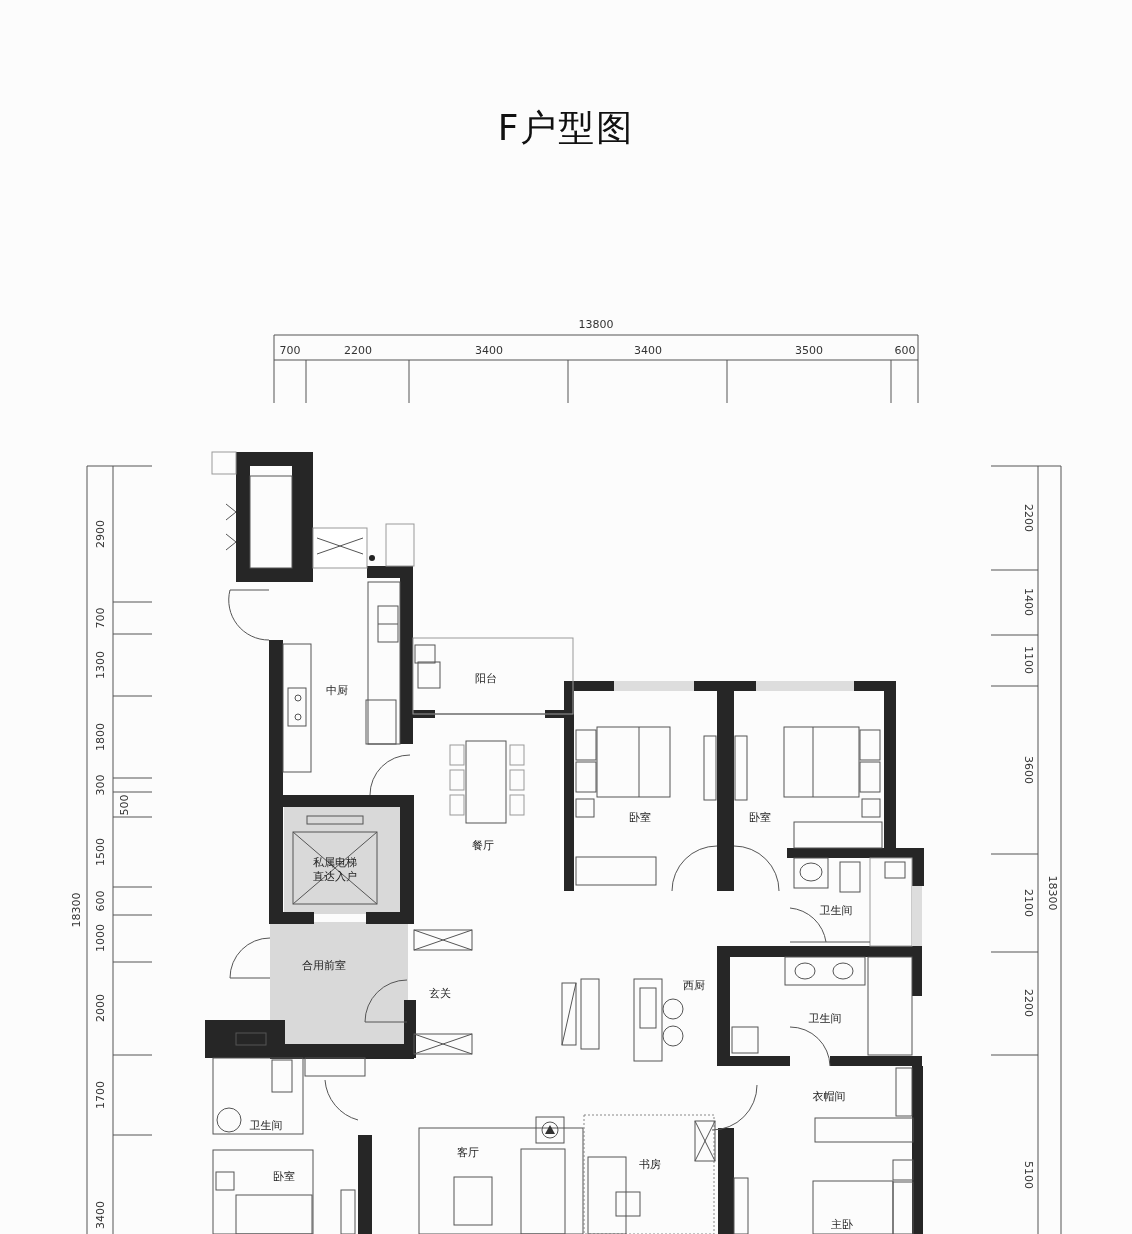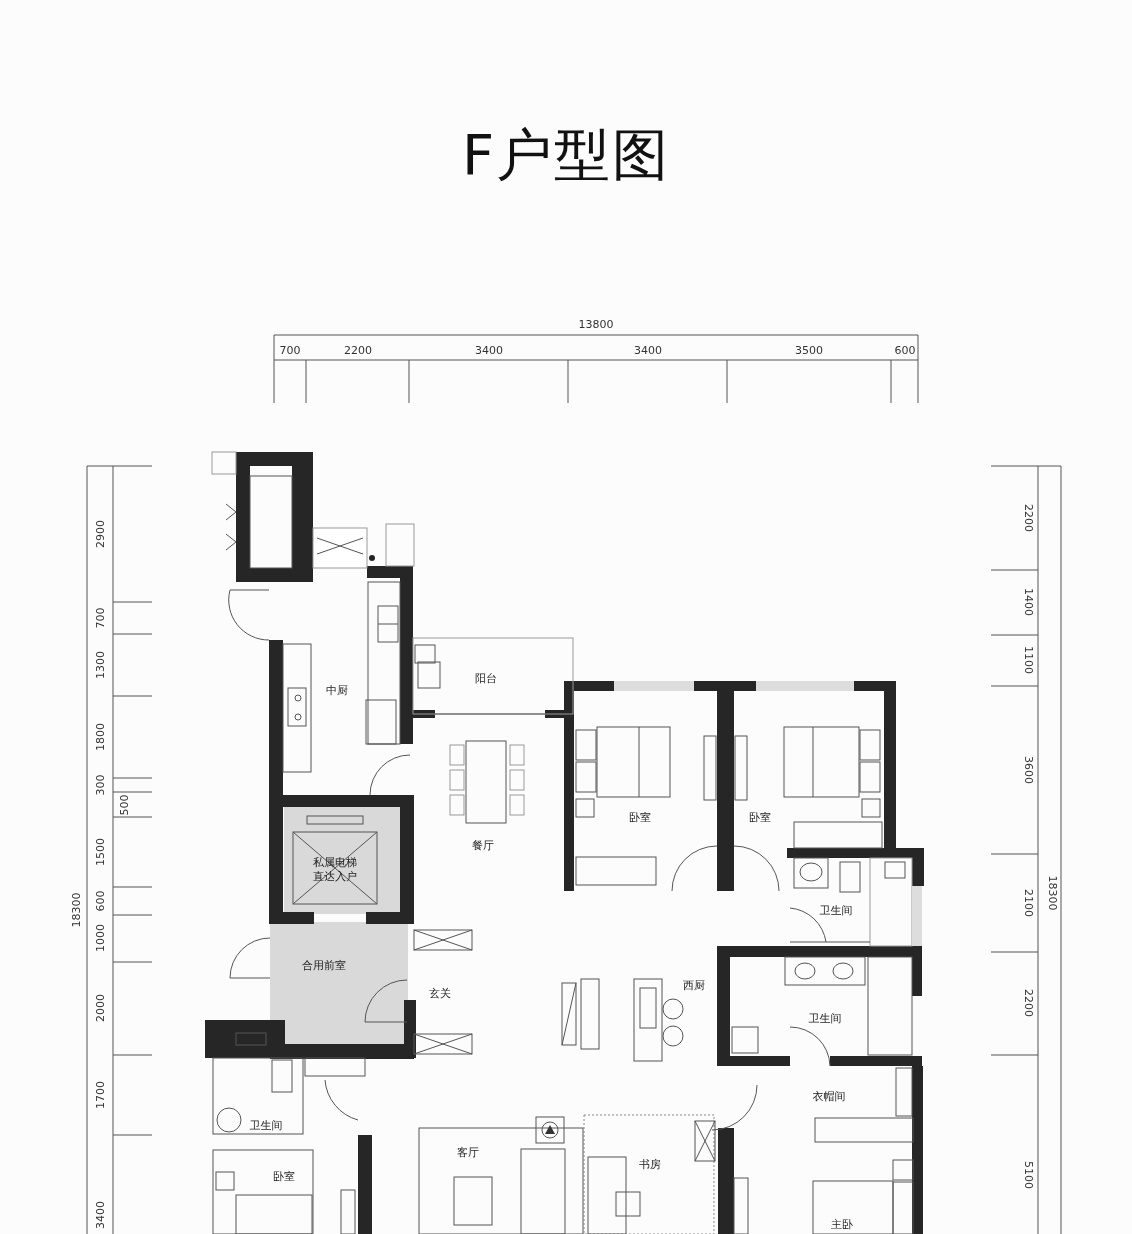--- a/index.html
+++ b/index.html
@@ -1,19 +1,19 @@
 <!DOCTYPE html>
 <html><head>
 <meta charset="utf-8">
 <style>
   html, body { margin: 0; padding: 0; background: #fcfcfc; }
   body { width: 1132px; height: 1234px; position: relative; overflow: hidden;
          font-family: "DejaVu Sans", sans-serif; color: #222; }
-  .title { position: absolute; top: 118px; left: 0; width: 1132px; text-align: center;
-           font-size: 56px; letter-spacing: 2px; color: #111; font-family: "DejaVu Sans", sans-serif; }
+  .title { position: absolute; top: 104px; left: 0; width: 1132px; text-align: center;
+           font-size: 36px; letter-spacing: 2px; color: #111; font-family: "DejaVu Sans", sans-serif; }
   svg { position: absolute; left: 0; top: 0; }
   .dim { font-family: "DejaVu Sans", sans-serif; font-size: 11px; fill: #333; }
   .room { font-family: "DejaVu Sans", sans-serif; font-size: 11px; fill: #222; }
   .wall { fill: #262626; }
   .thin { fill: none; stroke: #555; stroke-width: 1; }
   .lt { fill: none; stroke: #999; stroke-width: 1; }
   .gray { fill: #d9d9d9; }
   .win { fill: #fff; stroke: #999; stroke-width: 1; }
 </style>
 </head>

